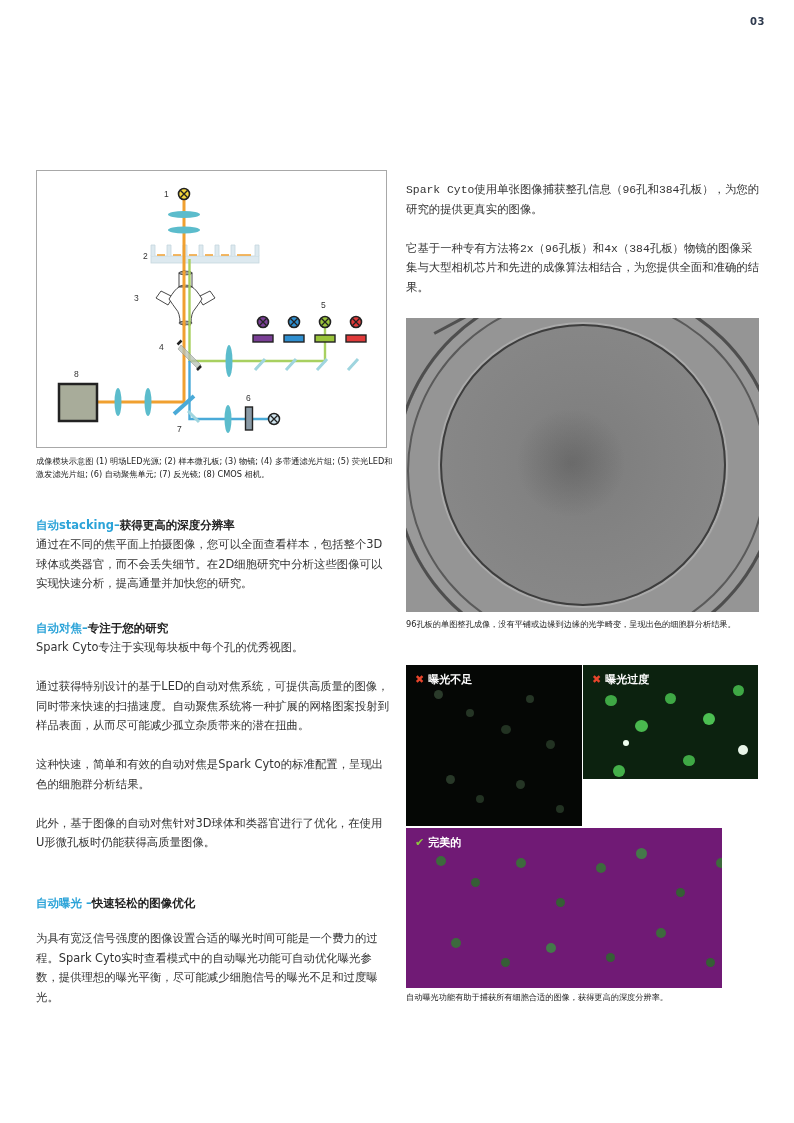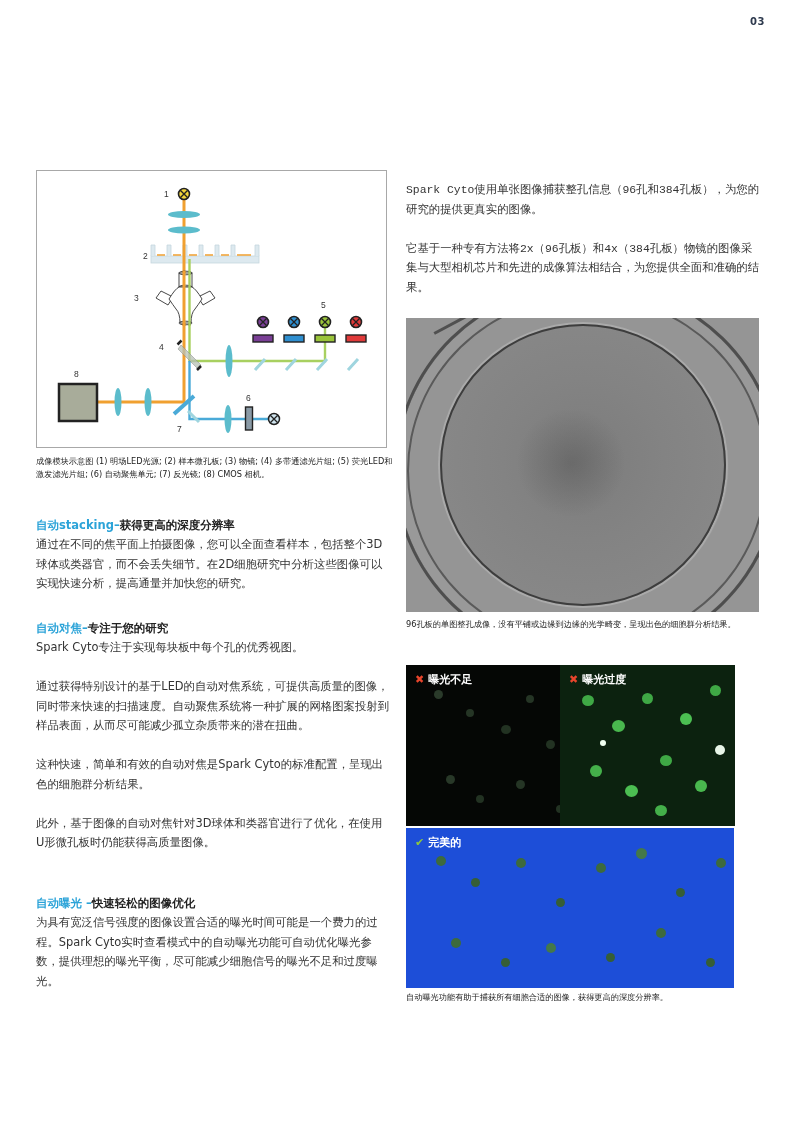--- a/index.html
+++ b/index.html
@@ -141,21 +141,21 @@
     <p>这种快速，简单和有效的自动对焦是Spark Cyto的标准配置，呈现出色的细胞群分析结果。</p>
     <div class="gap"></div>
     <p>此外，基于图像的自动对焦针对3D球体和类器官进行了优化，在使用U形微孔板时仍能获得高质量图像。</p>
   </div>
 </div>
 
 <div class="abs" style="left:36px; top:894px; width:354px;">
   <div class="h-sec">
     <span class="accent">自动曝光 –</span><span>快速轻松的图像优化</span>
   </div>
-  <div class="body-text" style="margin-top:1px;">
+  <div class="body-text" style="margin-top:17px;">
     <p>为具有宽泛信号强度的图像设置合适的曝光时间可能是一个费力的过程。Spark Cyto实时查看模式中的自动曝光功能可自动优化曝光参数，提供理想的曝光平衡，尽可能减少细胞信号的曝光不足和过度曝光。</p>
   </div>
 </div>
 
 <div class="abs" style="left:406px; top:164px; width:354px;">
   <div class="body-text" style="margin-top:17px;font-family:Liberation Mono, monospace;">
     <p>Spark Cyto使用单张图像捕获整孔信息（96孔和384孔板），为您的研究的提供更真实的图像。</p>
     <div class="gap"></div>
     <p>它基于一种专有方法将2x（96孔板）和4x（384孔板）物镜的图像采集与大型相机芯片和先进的成像算法相结合，为您提供全面和准确的结果。</p>
   </div>
@@ -176,38 +176,38 @@
   <div class="cell" style="left:120px; top:30px; width:8px; height:8px; background:#253525;"></div>
   <div class="cell" style="left:140px; top:75px; width:9px; height:9px; background:#223222;"></div>
   <div class="cell" style="left:40px; top:110px; width:9px; height:9px; background:#283828;"></div>
   <div class="cell" style="left:70px; top:130px; width:8px; height:8px; background:#223222;"></div>
   <div class="cell" style="left:110px; top:115px; width:9px; height:9px; background:#253525;"></div>
   <div class="cell" style="left:150px; top:140px; width:8px; height:8px; background:#223222;"></div>
   <div class="fl-label">
     <span class="mk" style="color:#e8452c;">✖</span><span>曝光不足</span>
   </div>
 </div>
-<div class="abs fl" style="left:560px; top:665px; width:175px; height:161px; background:#0c220f;">
+<div class="abs fl" style="left:583px; top:665px; width:175px; height:114px; background:#0c220f;">
   <div class="cell" style="left:22px; top:30px; width:12px; height:11px; background:#3fa845;"></div>
   <div class="cell" style="left:52px; top:55px; width:13px; height:12px; background:#49b84e;"></div>
   <div class="cell" style="left:82px; top:28px; width:11px; height:11px; background:#3fa845;"></div>
   <div class="cell" style="left:120px; top:48px; width:12px; height:12px; background:#4cbf52;"></div>
   <div class="cell" style="left:150px; top:20px; width:11px; height:11px; background:#3fa845;"></div>
   <div class="cell" style="left:30px; top:100px; width:12px; height:12px; background:#44b04a;"></div>
   <div class="cell" style="left:65px; top:120px; width:13px; height:12px; background:#4cbf52;"></div>
   <div class="cell" style="left:100px; top:90px; width:12px; height:11px; background:#3fa845;"></div>
   <div class="cell" style="left:135px; top:115px; width:12px; height:12px; background:#49b84e;"></div>
   <div class="cell" style="left:155px; top:80px; width:10px; height:10px; background:#e8f5e8;"></div>
   <div class="cell" style="left:95px; top:140px; width:12px; height:11px; background:#44b04a;"></div>
   <div class="cell" style="left:40px; top:75px; width:6px; height:6px; background:#f0fff0;"></div>
   <div class="fl-label">
     <span class="mk" style="color:#e8452c;">✖</span><span>曝光过度</span>
   </div>
 </div>
-<div class="abs fl" style="left:406px; top:828px; width:316px; height:160px; background:#1d4ed8;padding-left:12px;">
+<div class="abs fl" style="left:406px; top:828px; width:316px; height:160px; background:#701a75;">
   <div class="cell" style="left:30px; top:28px; width:10px; height:10px; background:#3d6a3d;"></div>
   <div class="cell" style="left:65px; top:50px; width:9px; height:9px; background:#365e36;"></div>
   <div class="cell" style="left:110px; top:30px; width:10px; height:10px; background:#3d6a3d;"></div>
   <div class="cell" style="left:150px; top:70px; width:9px; height:9px; background:#365e36;"></div>
   <div class="cell" style="left:190px; top:35px; width:10px; height:10px; background:#3d6a3d;"></div>
   <div class="cell" style="left:230px; top:20px; width:11px; height:11px; background:#44784a;"></div>
   <div class="cell" style="left:270px; top:60px; width:9px; height:9px; background:#365e36;"></div>
   <div class="cell" style="left:310px; top:30px; width:10px; height:10px; background:#3d6a3d;"></div>
   <div class="cell" style="left:45px; top:110px; width:10px; height:10px; background:#3d6a3d;"></div>
   <div class="cell" style="left:95px; top:130px; width:9px; height:9px; background:#365e36;"></div>

